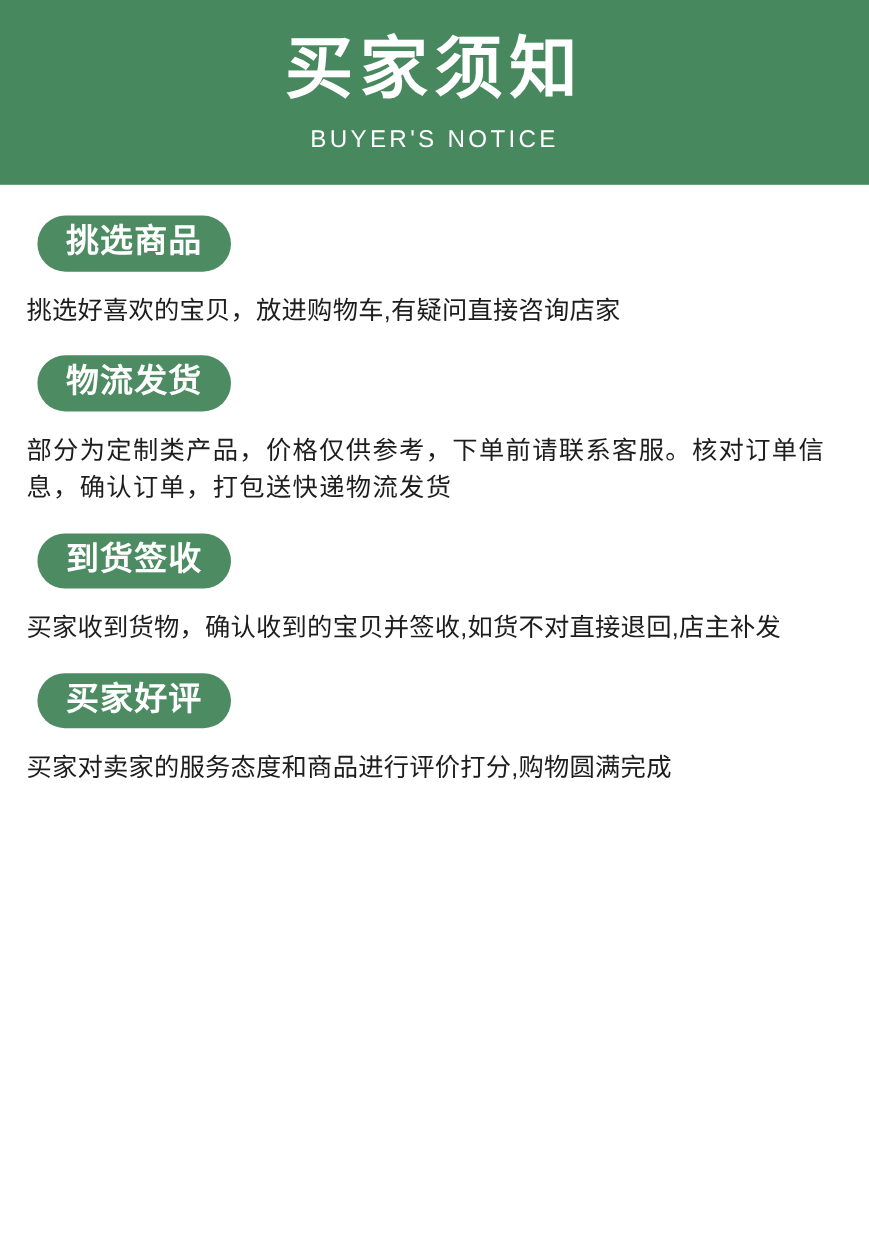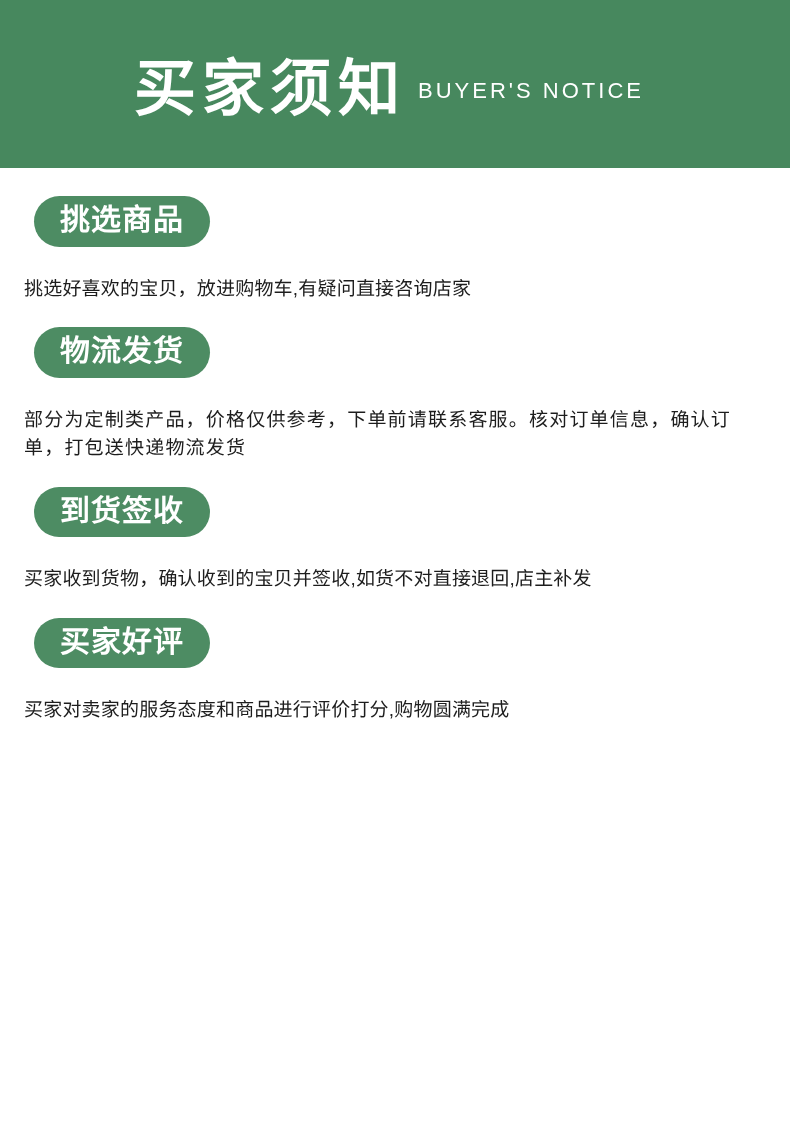--- a/index.html
+++ b/index.html
@@ -17,21 +17,21 @@
     width: 790px;
     height: 1128px;
     position: relative;
     background: #ffffff;
   }
   .header {
     width: 790px;
     height: 168px;
     background: #47885e;
     display: flex;
-    flex-direction: row;
+    flex-direction: column;
     align-items: center;
     justify-content: center;
     box-sizing: border-box;
     padding-top: 14px;
   }
   .header-title {
     color: #ffffff;
     font-size: 62px;
     font-weight: bold;
     letter-spacing: 6px;
@@ -56,26 +56,26 @@
   }
   .pill {
     display: inline-block;
     background: #4d8c63;
     color: #ffffff;
     font-size: 30px;
     font-weight: bold;
     letter-spacing: 1px;
     border-radius: 26px;
     padding: 7px 26px 9px 26px;
-    margin: 10px 0 22px 12px;
+    margin: 10px 0 12px 12px;
     line-height: 1.15;
   }
   .body-text {
     color: #1d1d1d;
-    font-size: 19px;
+    font-size: 23px;
     line-height: 1.5;
     margin: 6px 0 14px 2px;
     letter-spacing: 0.2px;
   }
   .body-text.spaced {
     letter-spacing: 1.2px;
   }
 </style>
 </head>
 <body>

